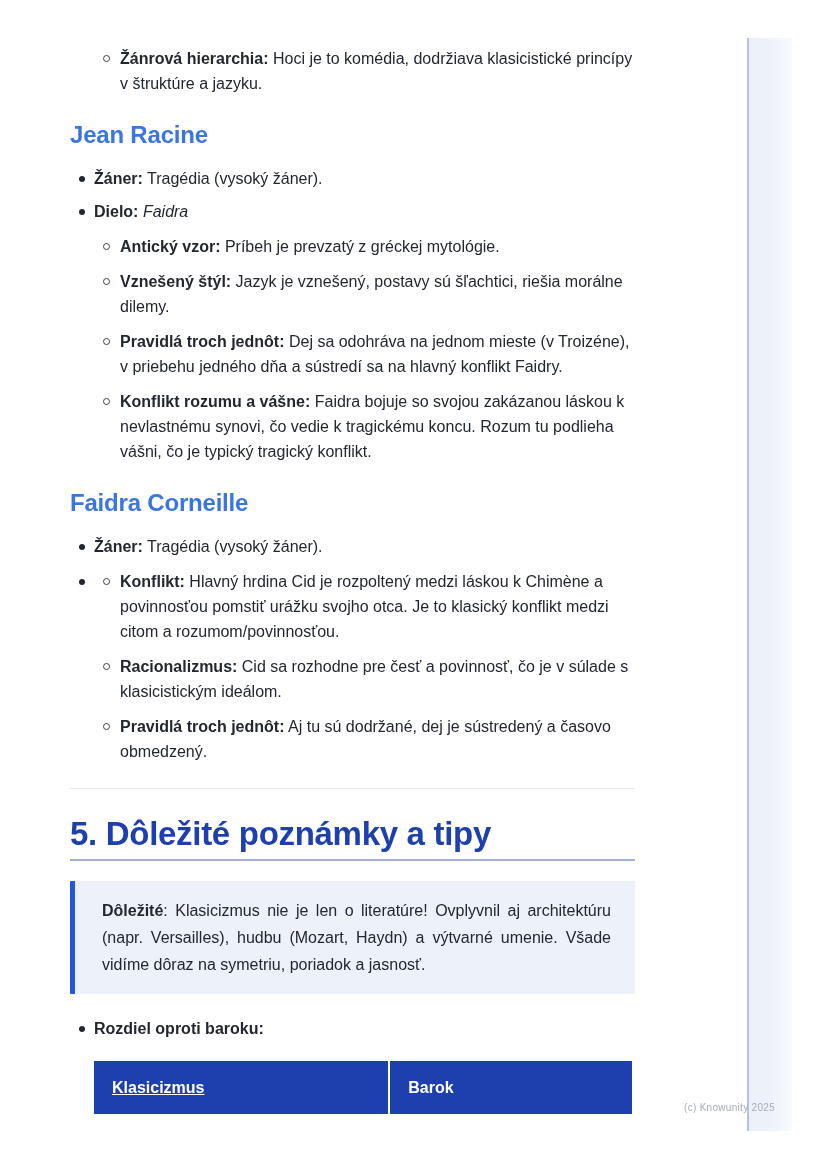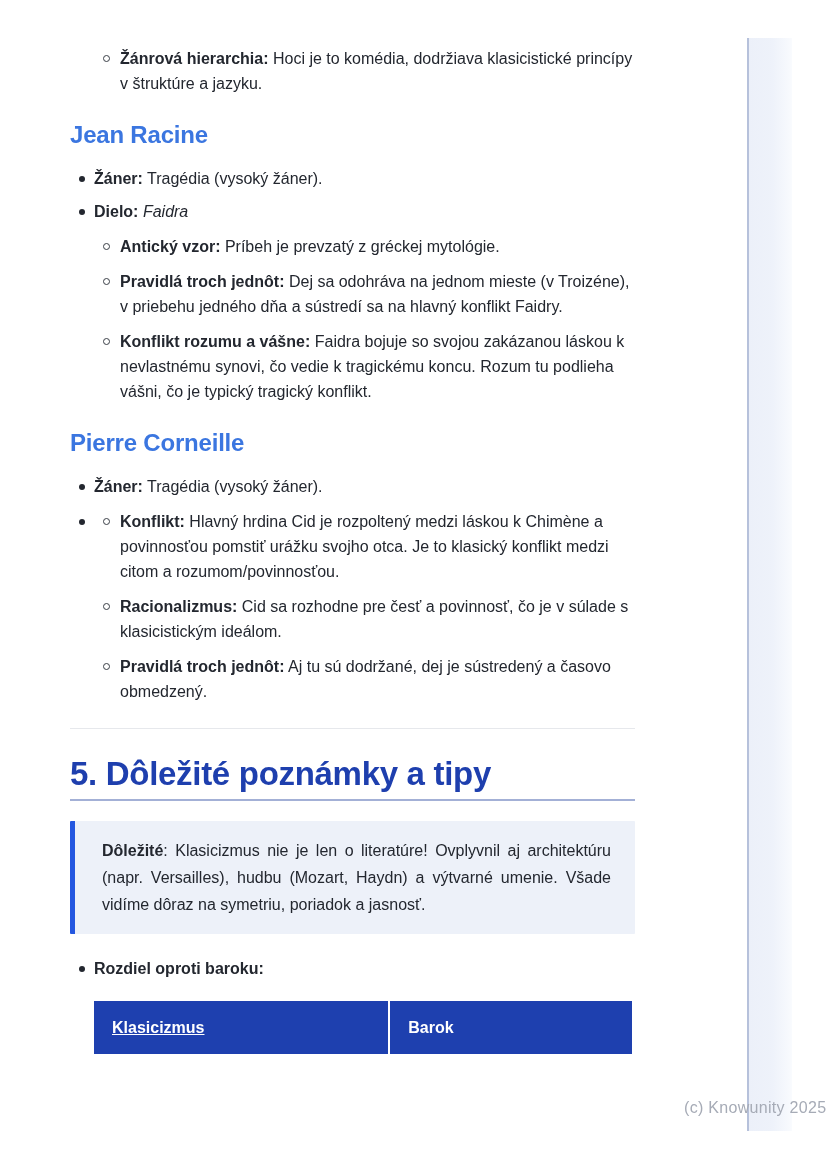--- a/index.html
+++ b/index.html
@@ -58,21 +58,21 @@
   table.cmp th:first-child { width:48%; border-right:2px solid #ffffff;text-decoration:underline; }
 
   
   .page-edge {
     position:absolute; left:747px; top:38px; width:43px; height:1093px;
     border-left:2px solid #b6c1db;
     background:linear-gradient(to right,#ecf0f9 0%,#eef2fa 55%,#f9fbfe 100%);
   }
   .watermark {
     position:absolute; left:684px; top:1101px; z-index:2;
-    font-size:16px; line-height:14px; color:#a6abb6; letter-spacing:0.3px;
+    font-size:10px; line-height:14px; color:#a6abb6; letter-spacing:0.3px;
   }
 </style>
 </head>
 <body>
 
 <div class="content">
 
   <ul class="lst sub intro">
     <li>
       <span class="mk circ"></span>
@@ -90,31 +90,35 @@
     <li>
       <span class="mk dot"></span>
       <span class="txt"><strong>Dielo:</strong> <em class="work">Faidra</em></span>
       <ul class="lst sub">
         <li>
           <span class="mk circ"></span>
           <span class="txt"><strong>Antický vzor:</strong> <span>Príbeh je prevzatý z gréckej mytológie.</span></span>
         </li>
         <li>
           <span class="mk circ"></span>
+          <span class="txt"><strong>Vznešený štýl:</strong> <span>Jazyk je vznešený, postavy sú šľachtici, riešia morálne dilemy.</span></span>
+        </li>
+        <li>
+          <span class="mk circ"></span>
           <span class="txt"><strong>Pravidlá troch jednôt:</strong> <span>Dej sa odohráva na jednom mieste (v Troizéne), v priebehu jedného dňa a sústredí sa na hlavný konflikt Faidry.</span></span>
         </li>
         <li>
           <span class="mk circ"></span>
           <span class="txt"><strong>Konflikt rozumu a vášne:</strong> <span>Faidra bojuje so svojou zakázanou láskou k nevlastnému synovi, čo vedie k tragickému koncu. Rozum tu podlieha vášni, čo je typický tragický konflikt.</span></span>
         </li>
       </ul>
     </li>
   </ul>
 
-  <h3 class="author">Pierre Corneille</h3>
+  <h3 class="author">Faidra Corneille</h3>
 
   <ul class="lst l1">
     <li>
       <span class="mk dot"></span>
       <span class="txt"><strong>Žáner:</strong> <span>Tragédia (vysoký žáner).</span></span>
     </li>
     <li>
       <span class="mk dot"></span>
       <ul class="lst sub">
         <li>

